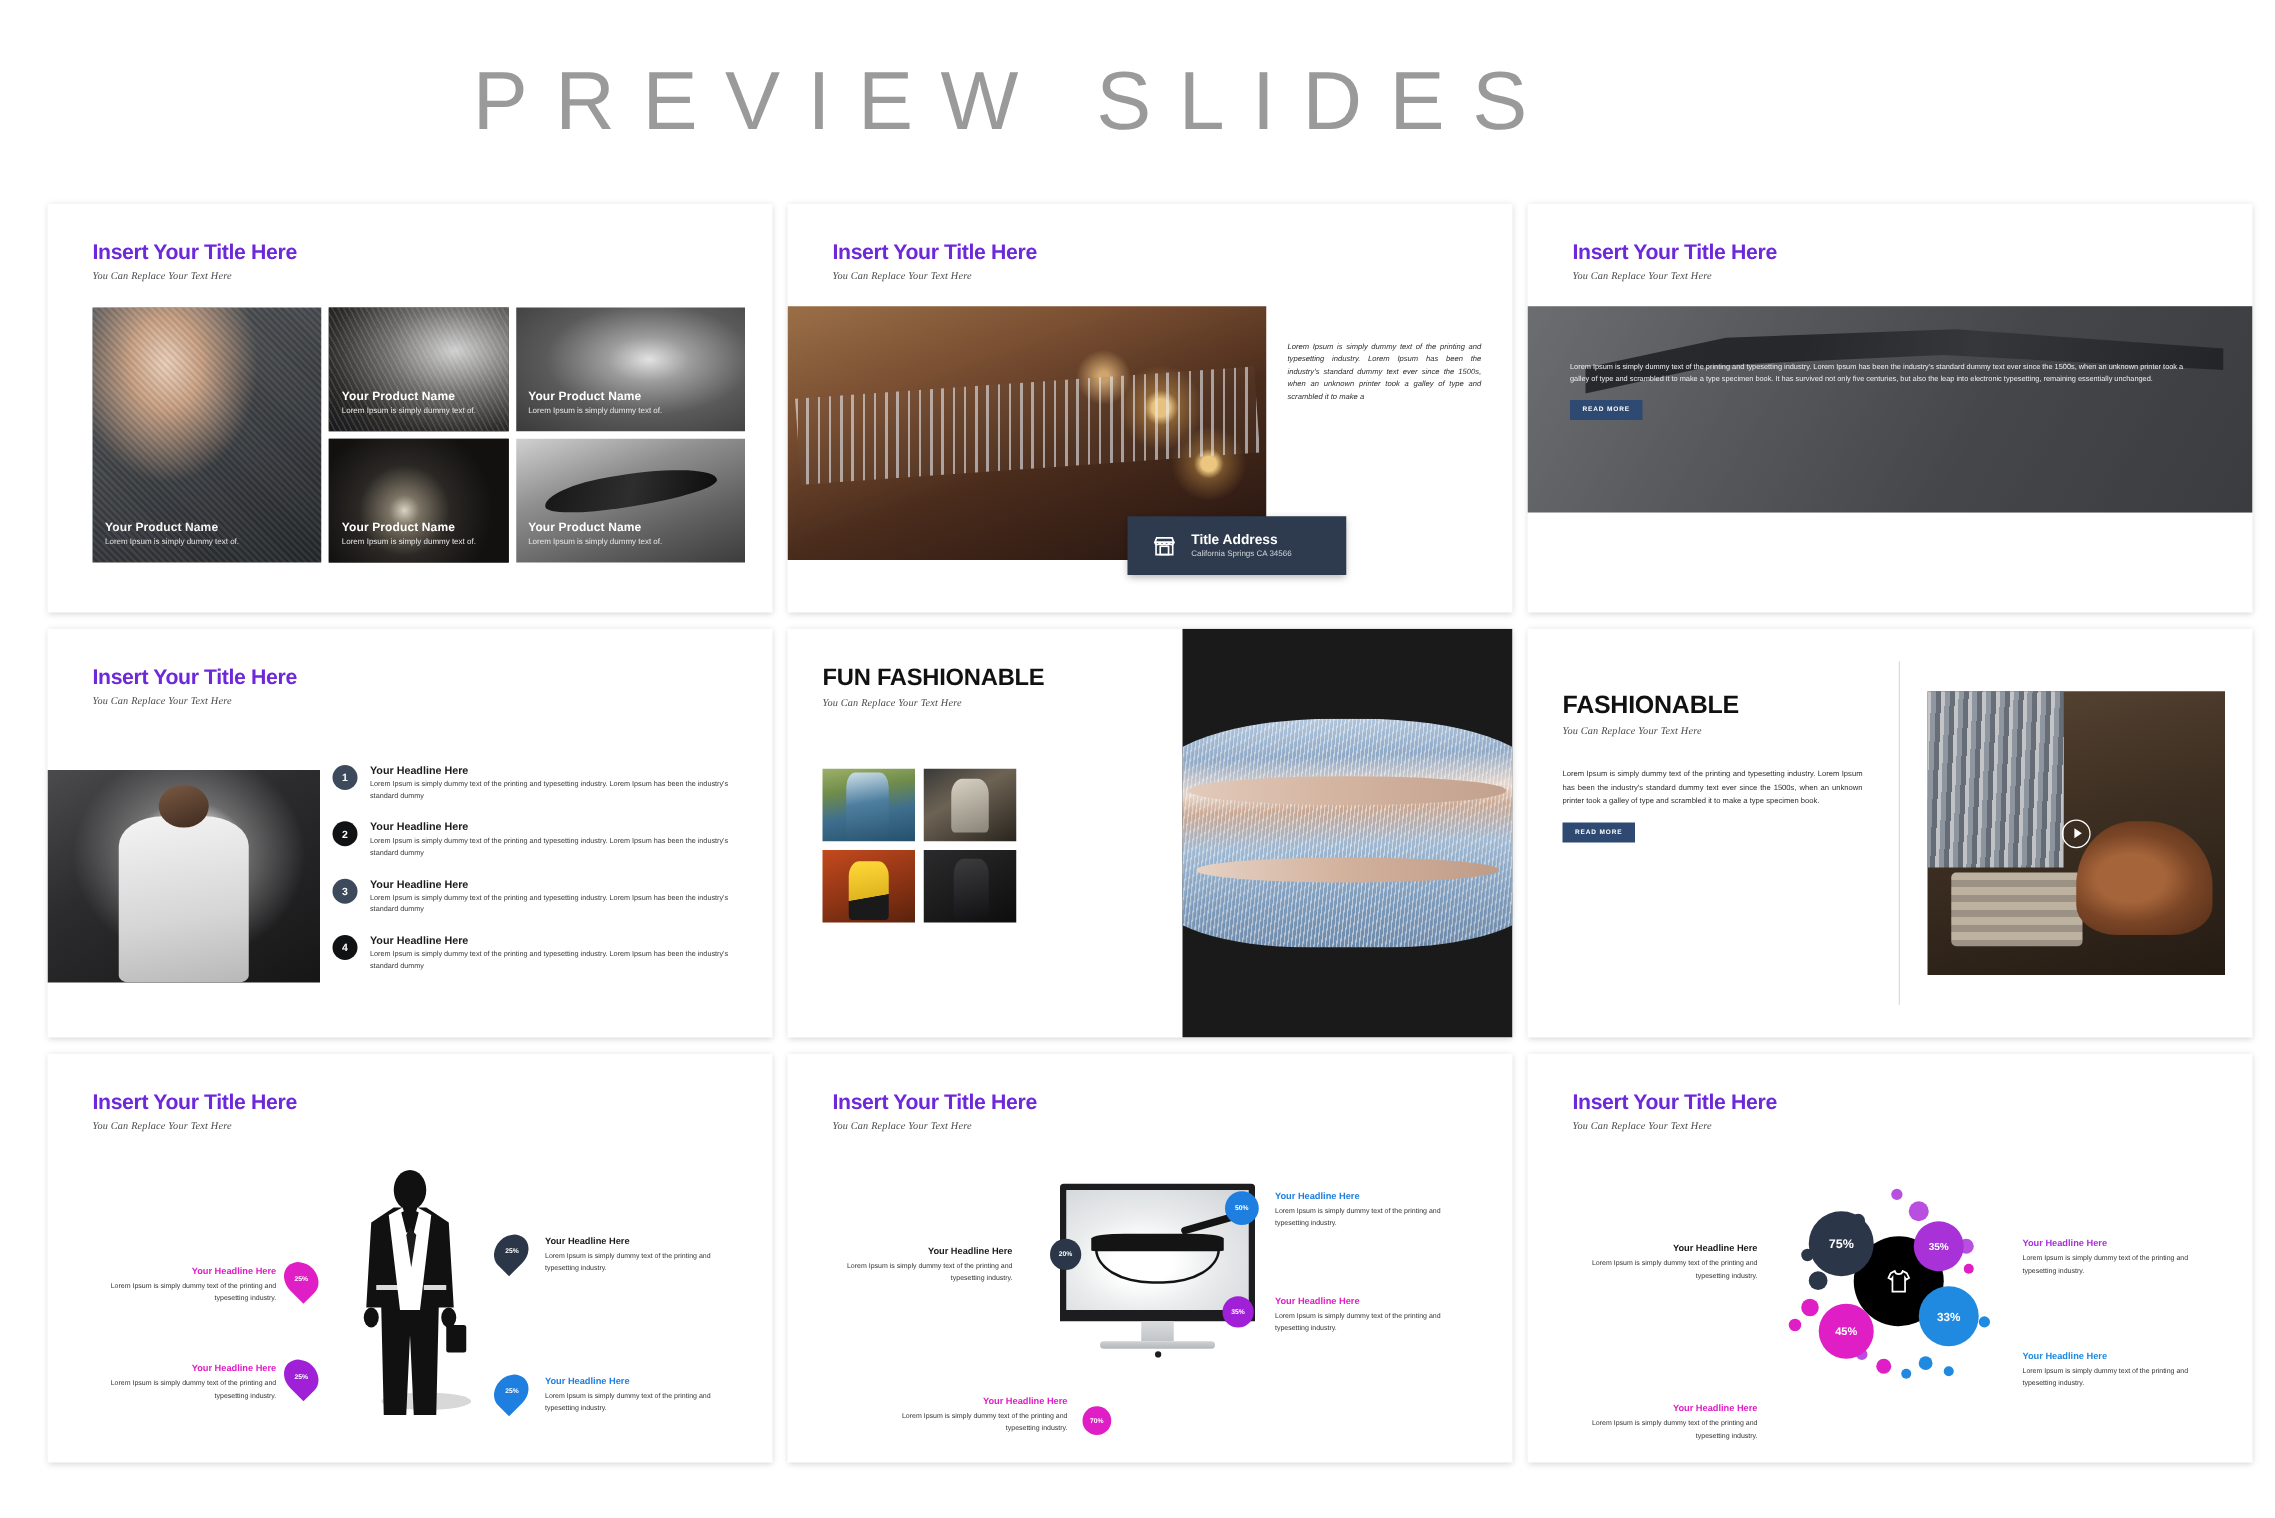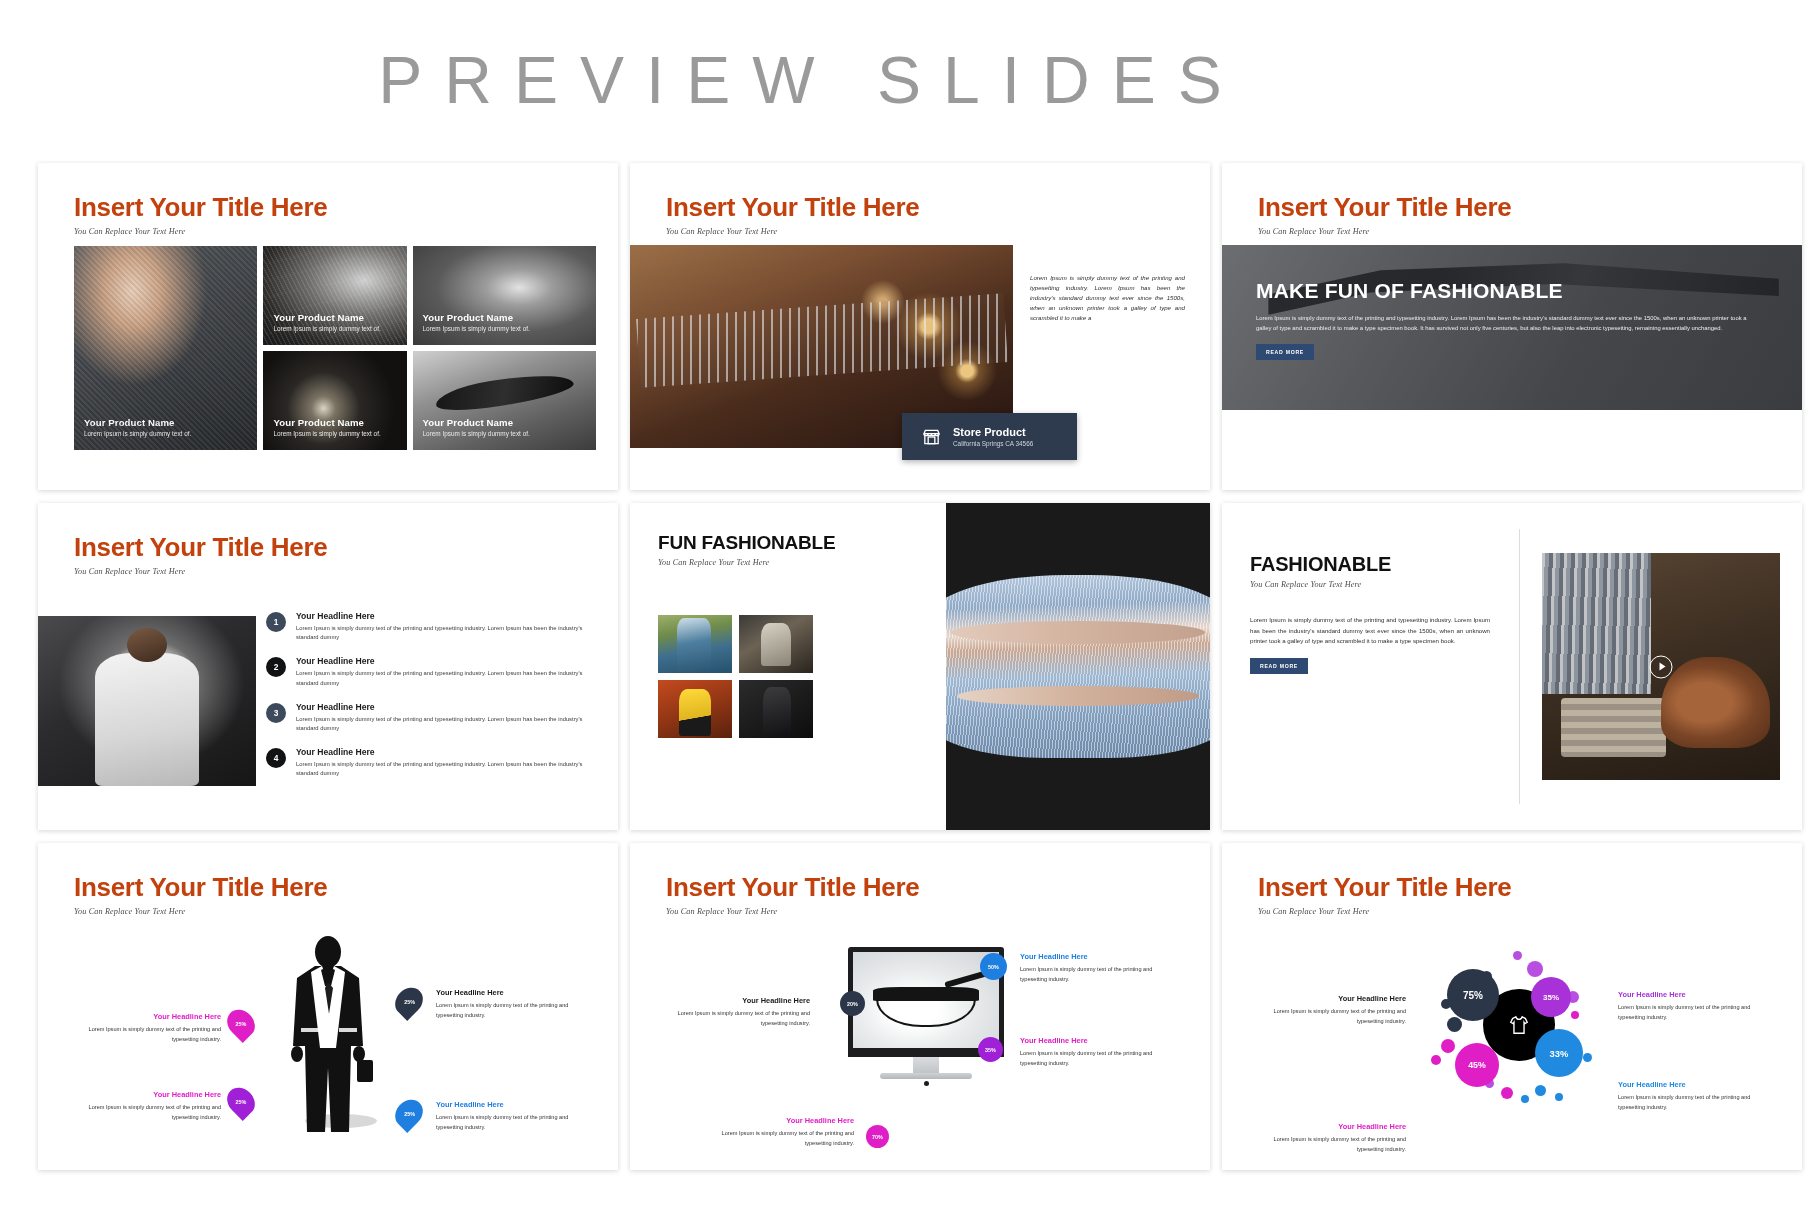--- a/index.html
+++ b/index.html
@@ -31,21 +31,21 @@
   }
 
   .slide {
     background:#fff;
     box-shadow:0 1px 5px rgba(0,0,0,0.17);
     position:relative;
     overflow:hidden;
   }
 
   .s-title {
-    font-size:26px; font-weight:bold; color:#c2410c; letter-spacing:-0.3px;
+    font-size:17px; font-weight:bold; color:#6d28d9; letter-spacing:-0.3px;
   }
   .s-sub {
     font-size:8.2px; font-style:italic; color:#4a4a4a; margin-top:4px; letter-spacing:0.15px;font-family:Liberation Serif, serif;
   }
 
   
   .s1-head { padding:29px 0 0 36px; }
   .s1-grid {
     position:absolute; left:36px; top:83px; right:22px; bottom:40px;
     display:grid;
@@ -311,34 +311,33 @@
       <div class="s2-photo"></div>
       <div class="s2-body">Lorem Ipsum is simply dummy text of the printing and typesetting industry. Lorem Ipsum has been the industry's standard dummy text ever since the 1500s, when an unknown printer took a galley of type and scrambled it to make a</div>
       <div class="addr-card">
         <svg class="store-ic" viewBox="0 0 24 24" fill="none" stroke="#ffffff" stroke-width="1.6">
           <path d="M3 8h18l-1.6-4H4.6L3 8z"></path>
           <path d="M4 8v12h16V8"></path>
           <rect x="8" y="12" width="8" height="8"></rect>
           <path d="M3 8c0 1.4 1 2.4 2.3 2.4S7.6 9.4 7.6 8M7.6 8c0 1.4 1 2.4 2.2 2.4S12 9.4 12 8M12 8c0 1.4 1 2.4 2.2 2.4S16.4 9.4 16.4 8M16.4 8c0 1.4 1 2.4 2.3 2.4S21 9.4 21 8"></path>
         </svg>
         <div>
-          <div class="t">Store Product</div>
+          <div class="t">Title Address</div>
           <div class="a">California Springs CA 34566</div>
         </div>
       </div>
     </div>
 
     <div class="slide">
       <div class="s3-head">
         <div class="s-title">Insert Your Title Here</div>
         <div class="s-sub">You Can Replace Your Text Here</div>
       </div>
       <div class="s3-hero">
         <div class="s3-overlay">
-          <div class="s3-h">MAKE FUN OF FASHIONABLE</div>
           <div class="s3-p">Lorem Ipsum is simply dummy text of the printing and typesetting industry. Lorem Ipsum has been the industry's standard dummy text ever since the 1500s, when an unknown printer took a galley of type and scrambled it to make a type specimen book. It has survived not only five centuries, but also the leap into electronic typesetting, remaining essentially unchanged.</div>
           <div class="btn-read">READ MORE</div>
         </div>
       </div>
     </div>
 
     <div class="slide">
       <div class="s4-head">
         <div class="s-title">Insert Your Title Here</div>
         <div class="s-sub">You Can Replace Your Text Here</div>

